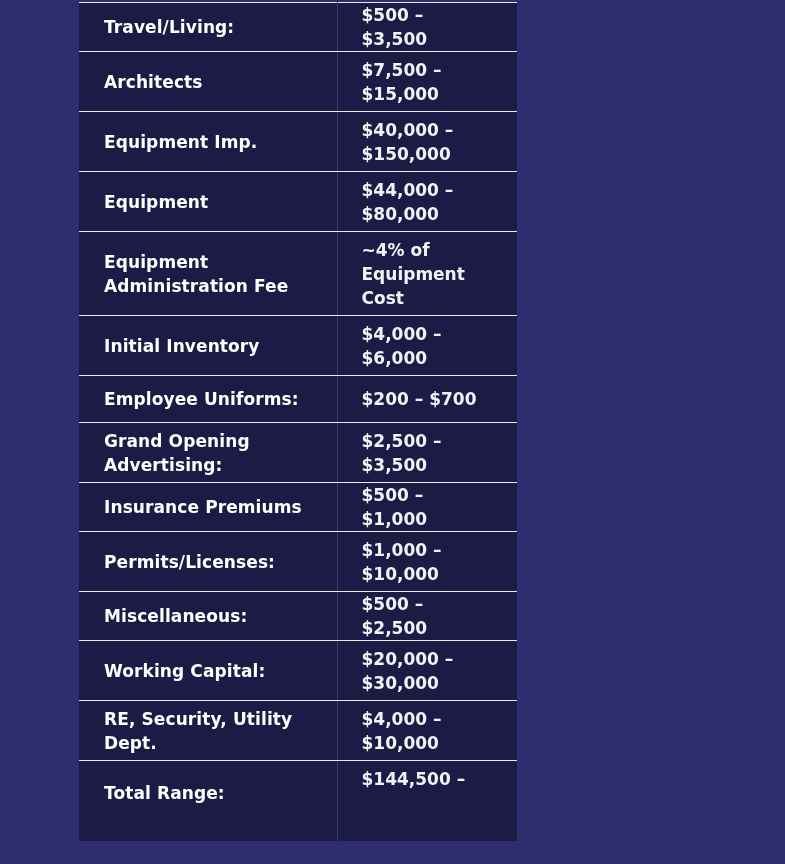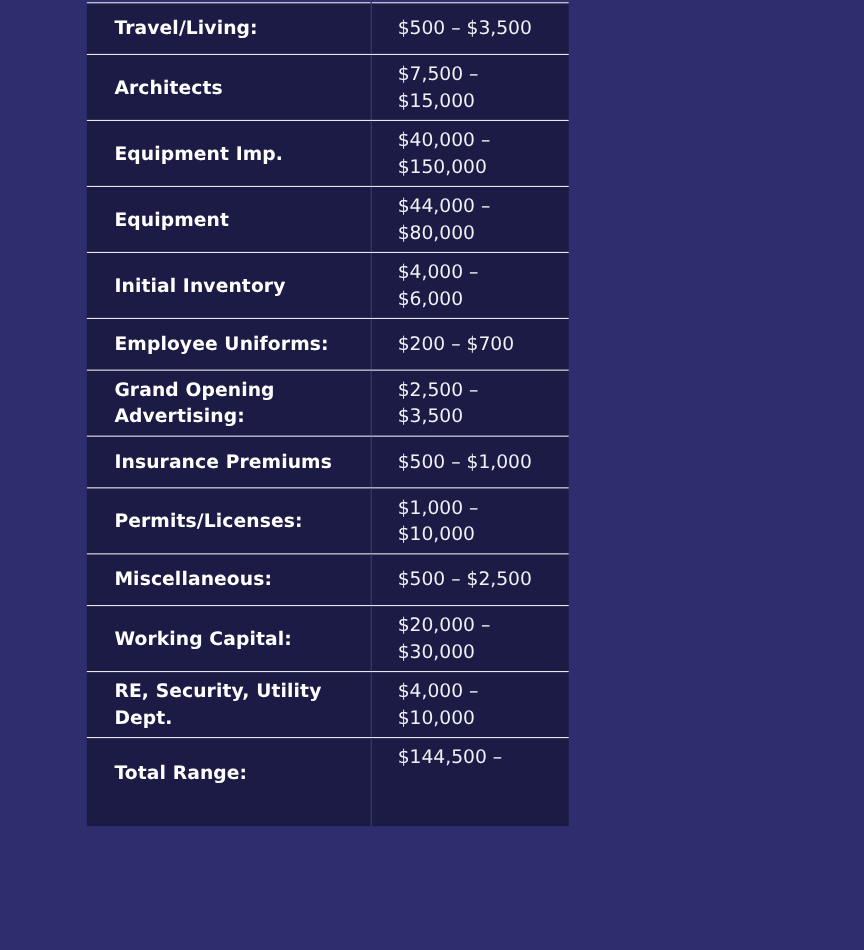--- a/index.html
+++ b/index.html
@@ -41,21 +41,21 @@
       box-sizing: border-box;
       font-weight: bold;
       letter-spacing: 0.1px;
       border-right: 1px solid #3b3a7a;
     }
     .cost-table td.amount {
       width: 180px;
       padding-left: 24px;
       padding-right: 30px;
       box-sizing: border-box;
-      font-weight: normal;
+      font-weight: bold;
       color: #f2f2f6;
     }
     .cost-table tr.h1 td { height: 47px; }
     .cost-table tr.h2 td { height: 60px; }
     .cost-table tr.h3 td { height: 84px; }
     .cost-table tr.total td { border-bottom: none; height: 80px; vertical-align: top; }
     .cost-table tr.total td.item { padding-top: 20px; }
     .cost-table tr.total td.amount { padding-top: 6px; }
   </style>
 </head>
@@ -72,20 +72,24 @@
         <td class="item">Architects</td>
         <td class="amount">$7,500 – $15,000</td>
       </tr>
       <tr class="h2">
         <td class="item">Equipment Imp.</td>
         <td class="amount">$40,000 – $150,000</td>
       </tr>
       <tr class="h2">
         <td class="item">Equipment</td>
         <td class="amount">$44,000 – $80,000</td>
+      </tr>
+      <tr class="h3">
+        <td class="item">Equipment Administration Fee</td>
+        <td class="amount">~4% of Equipment Cost</td>
       </tr>
       <tr class="h2">
         <td class="item">Initial Inventory</td>
         <td class="amount">$4,000 – $6,000</td>
       </tr>
       <tr class="h1">
         <td class="item">Employee Uniforms:</td>
         <td class="amount">$200 – $700</td>
       </tr>
       <tr class="h2">

